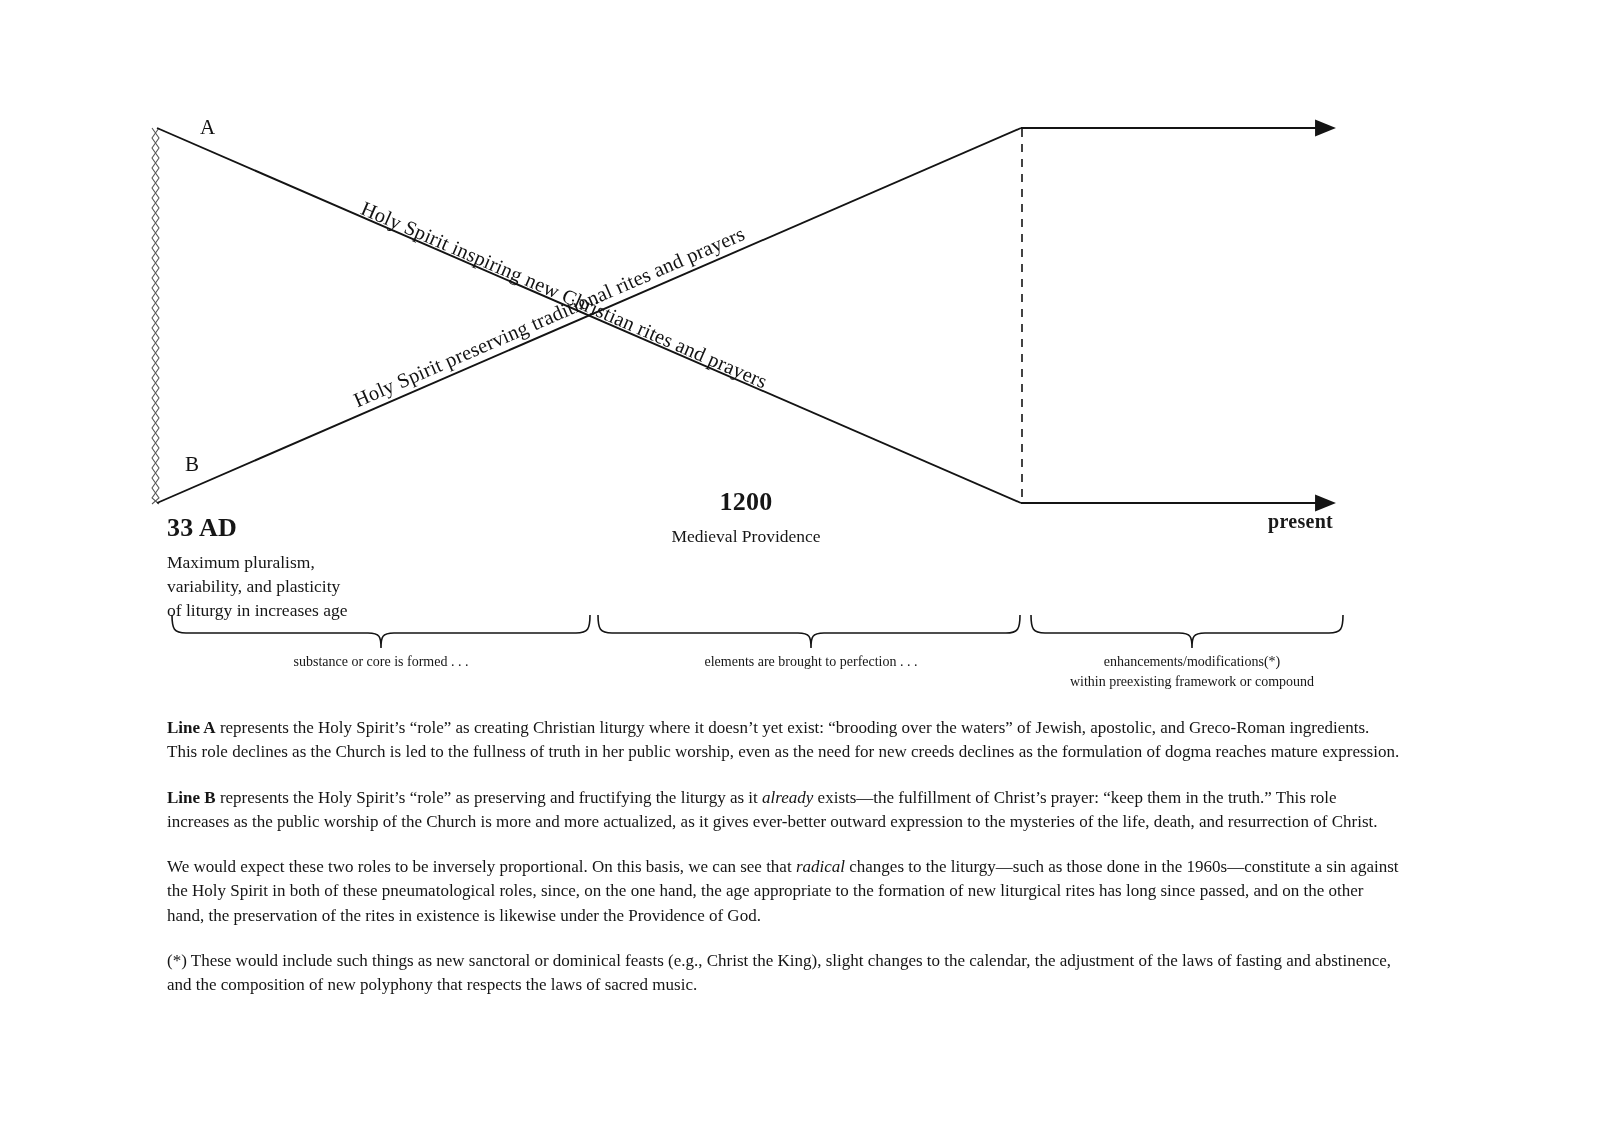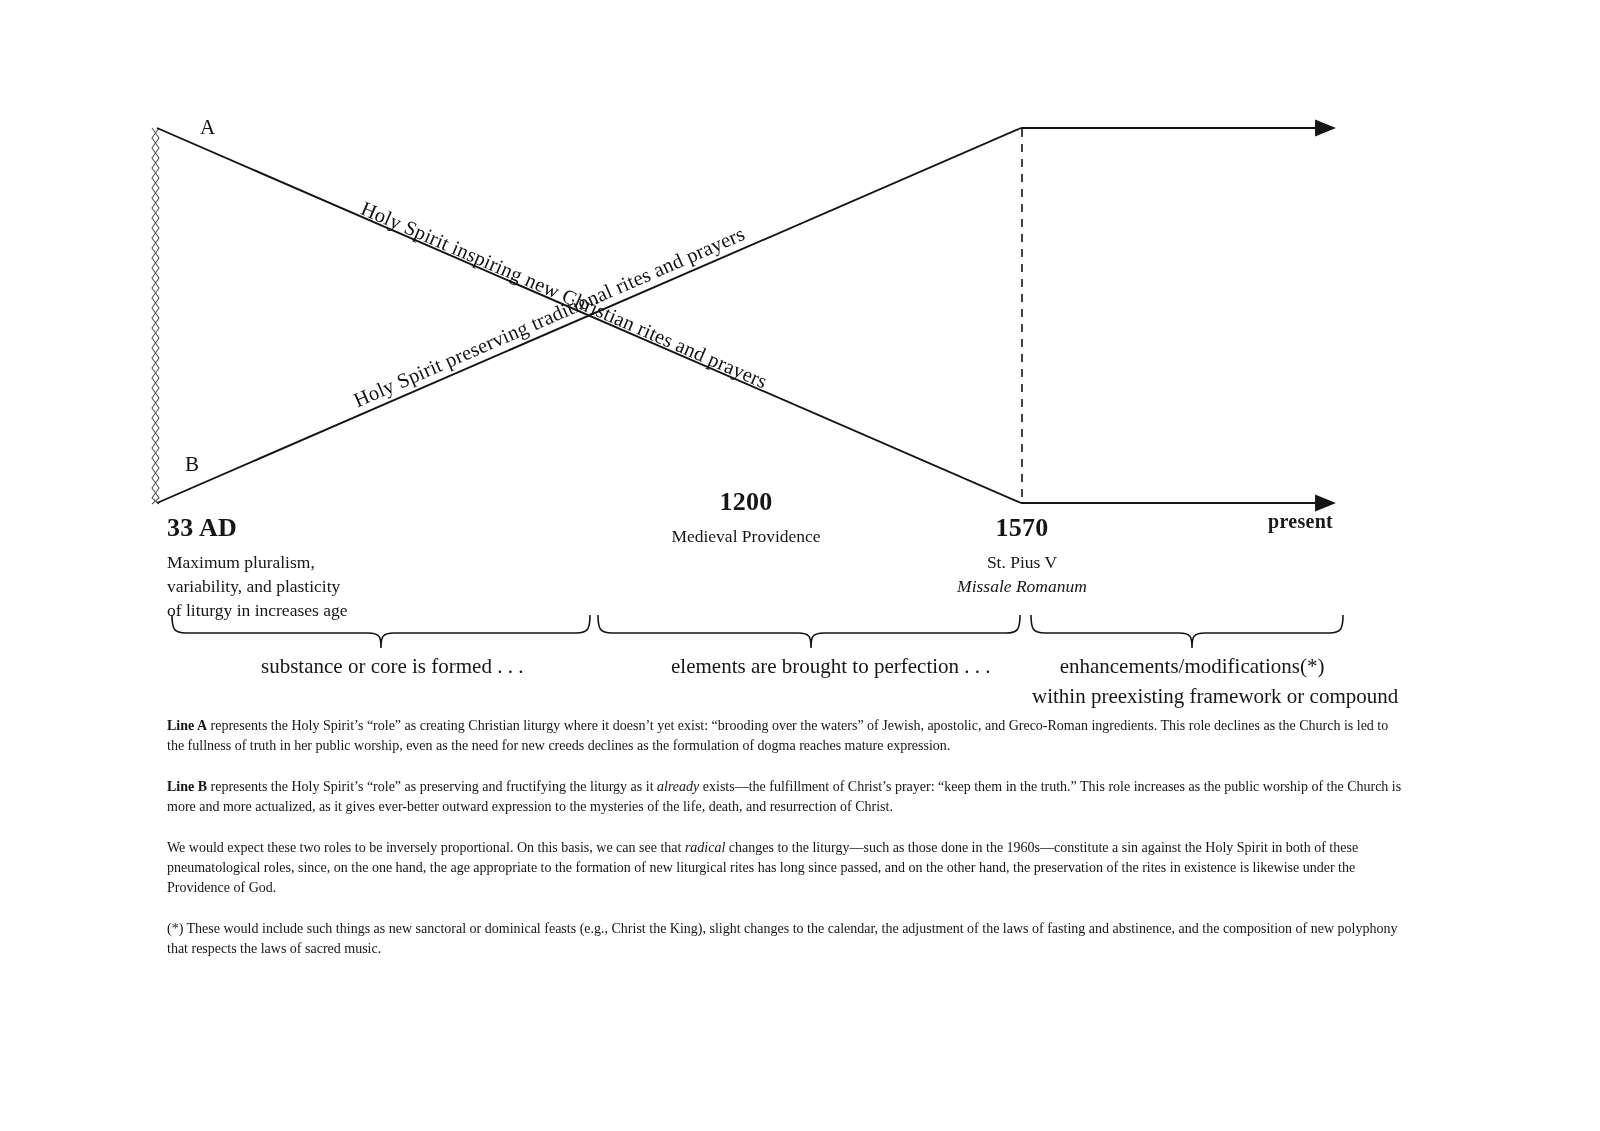--- a/index.html
+++ b/index.html
@@ -72,34 +72,34 @@
   .present-label {
     position: absolute;
     font-size: 20px;
     font-weight: bold;
     letter-spacing: 0.3px;
   }
 
   
   .brace-caption {
     position: absolute;
-    font-size: 21px;
+    font-size: 14px;
     line-height: 1.42;
     text-align: center;
     color: #161616;
     white-space: nowrap;
   }
 
   
   #prose {
     position: absolute;
     left: 167px;
     top: 716px;
     width: 1235px;
-    font-size: 14px;
+    font-size: 17px;
     line-height: 1.43;
     color: #151515;
   }
   #prose p {
     margin: 0 0 21px 0;
     text-align: left;
   }
   #prose p:last-child { margin-bottom: 16px; }
   #prose b { font-weight: bold; }
   #prose i { font-style: italic; }
@@ -181,25 +181,20 @@
       <span class="tick-desc">variability, and plasticity</span>
       <span class="tick-desc">of liturgy in increases age</span>
     </div>
 
 
     <div class="tick-block center" style="left:636px; top:484px; width:220px;">
       <span class="tick-year">1200</span>
       <span class="tick-desc">Medieval Providence</span>
     </div>
 
-    <div class="tick-block center" style="left:912px; top:510px; width:220px;">
-      <span class="tick-year">1570</span>
-      <span class="tick-desc">St. Pius V</span>
-      <span class="tick-desc italic">Missale Romanum</span>
-    </div>
 
     <div class="present-label" style="left:1268px; top:510px;">present</div>
 
     <div class="brace-caption" style="left:261px; top:652px; width:240px;">
       <span>substance or core is formed . . .</span>
     </div>
 
     <div class="brace-caption" style="left:671px; top:652px; width:280px;">
       <span>elements are brought to perfection . . .</span>
     </div>

